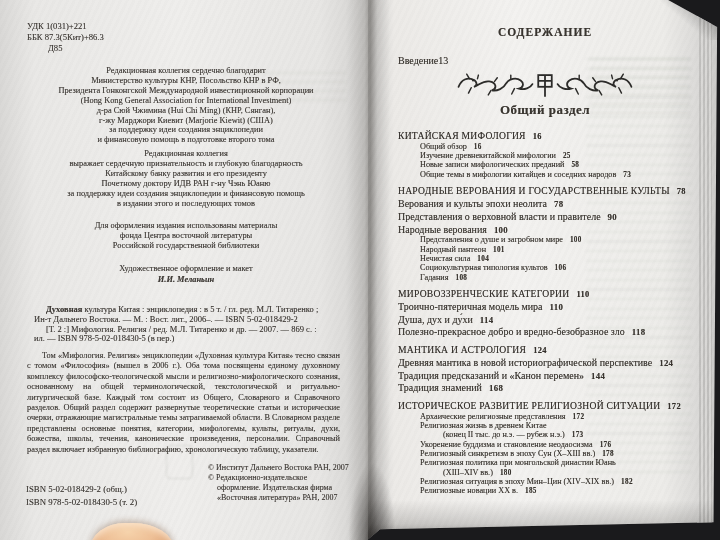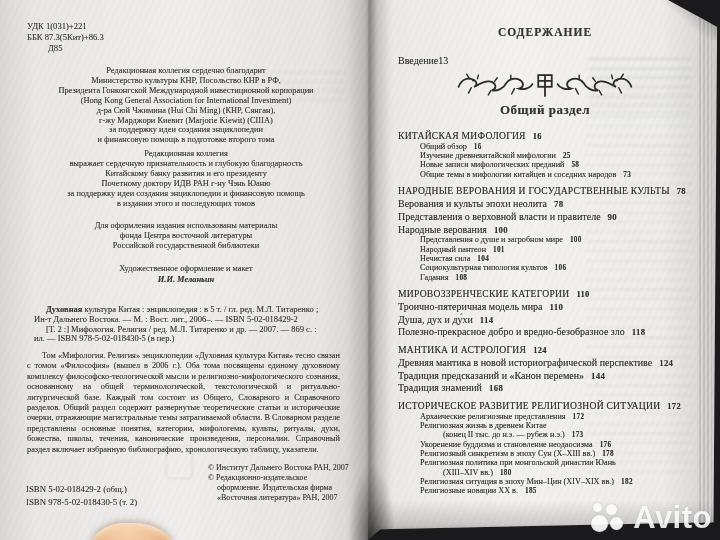--- a/index.html
+++ b/index.html
@@ -229,22 +229,13 @@
     <div class="gutter-shadow"></div>
     <div class="gutter-bottom"></div>
     <div class="stack-edges"></div>
     <div class="corner-tr"></div>
     <div class="bottom-shade"></div>
     <div class="grain"></div>
   </div>
 
   <div class="finger"></div>
 
-  <div class="wm">
-    <div class="wm-logo">
-      <i class="wm-c1"></i>
-        <i class="wm-c2"></i>
-        <i class="wm-c3"></i>
-        <i class="wm-c4"></i>
-    </div>
-    <div class="wm-text">Avito</div>
-  </div>
 </div>
 
 </body></html>

